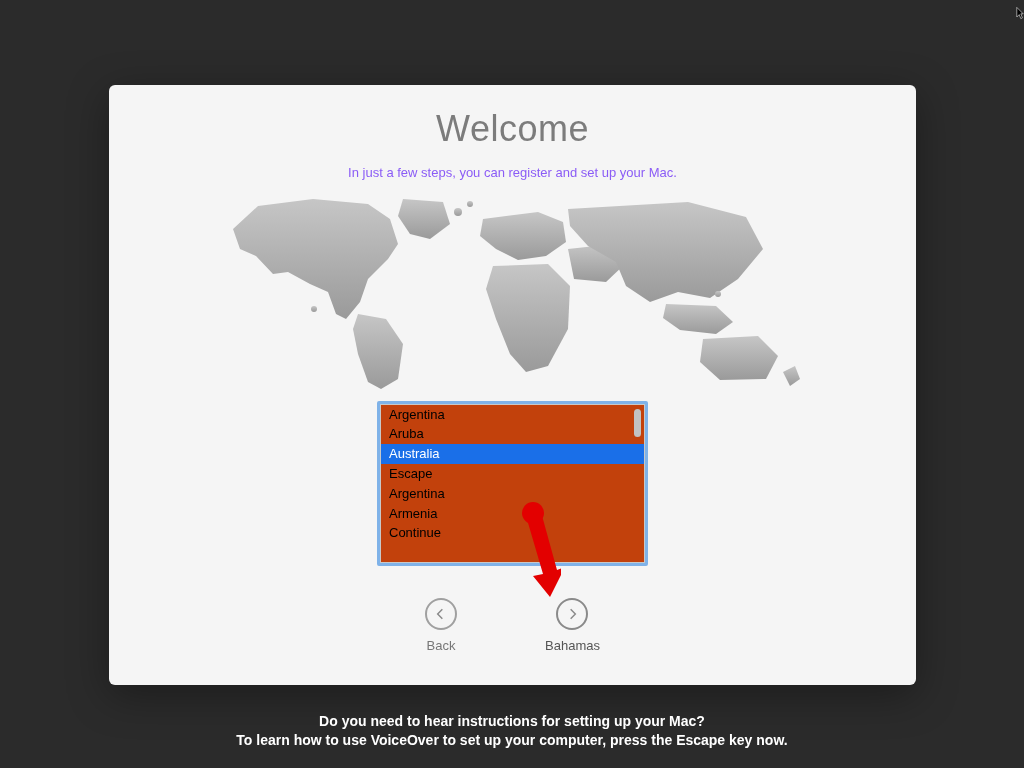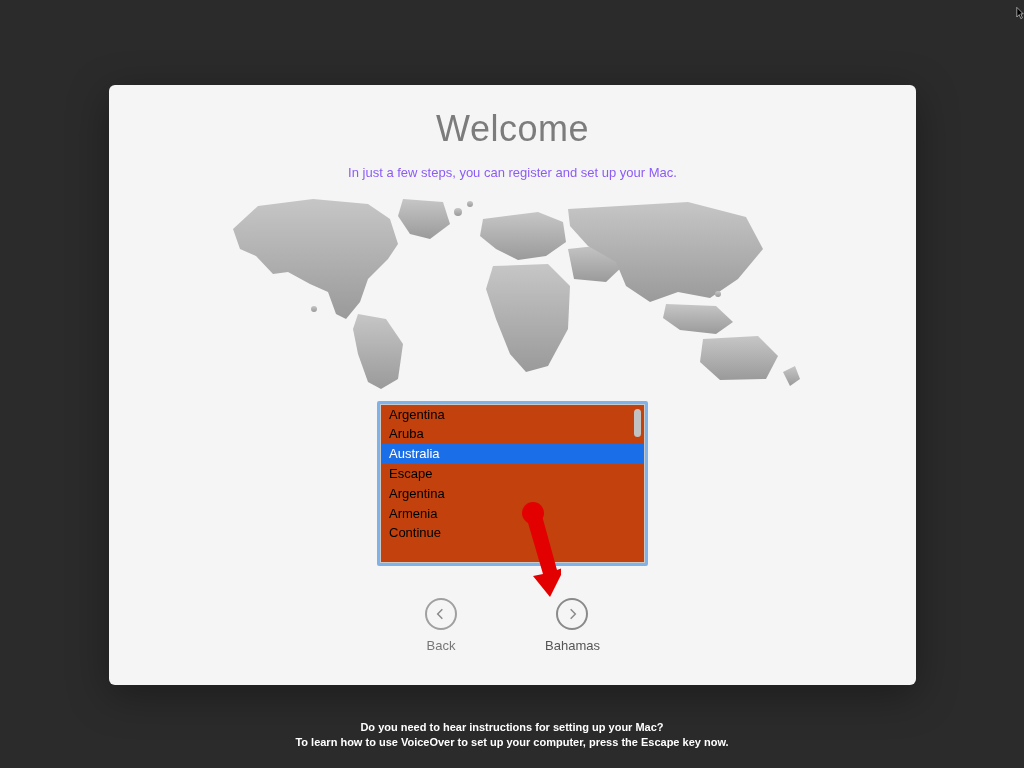--- a/index.html
+++ b/index.html
@@ -112,21 +112,21 @@
     .nav-btn.continue .nav-circle { border-color: #8a8a8a; }
     .nav-btn.continue { color: #555; }
 
     .footer {
       position: absolute;
       left: 0;
       bottom: 18px;
       width: 100%;
       text-align: center;
       color: #fff;
-      font-size: 11px;
+      font-size: 14px;
       font-weight: 600;
       line-height: 1.35;
     }
 
     .hint-arrow {
       position: absolute;
       left: 519px;
       top: 498px;
       width: 42px;
       height: 100px;

